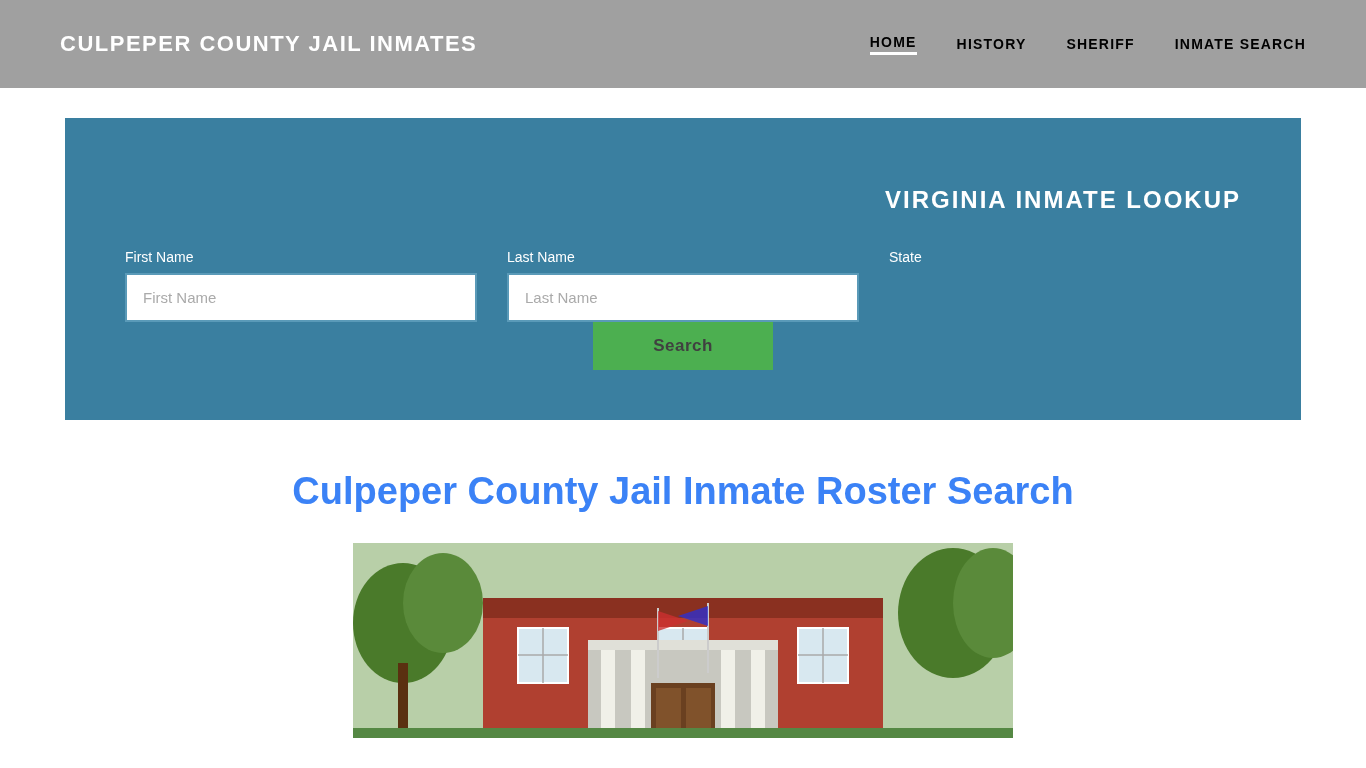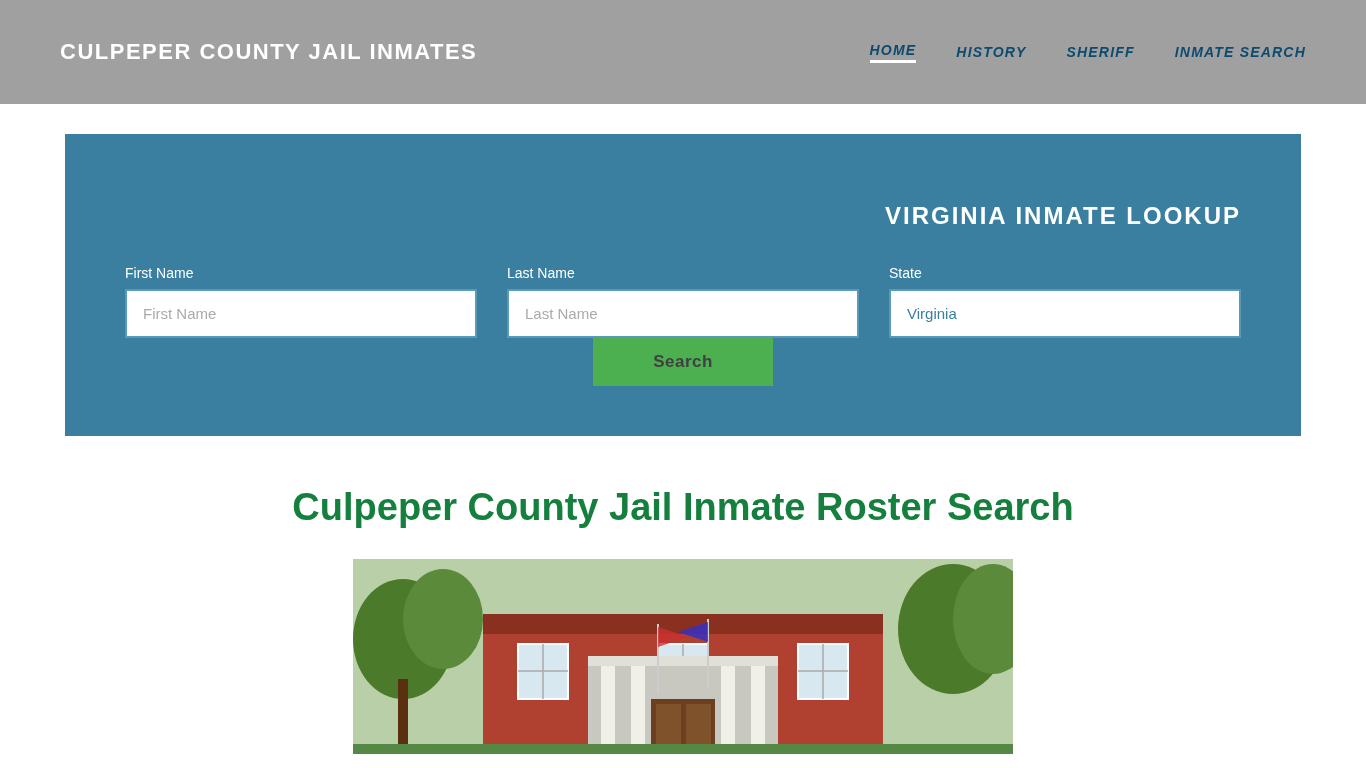--- a/index.html
+++ b/index.html
@@ -12,49 +12,48 @@
       font-family: 'Arial', sans-serif;
       background: #ffffff;
       width: 1366px;
       min-height: 768px;
     }
 
     
     .header {
       background: #a0a0a0;
       padding: 0 60px;
-      height: 104px;
+      height: 88px;
       display: flex;
       align-items: center;
       justify-content: space-between;
     }
 
     .header-title {
       color: #ffffff;
       font-size: 22px;
       font-weight: 900;
       letter-spacing: 1.5px;
       text-transform: uppercase;
     }
 
     .header-nav {
       display: flex;
       gap: 40px;
       align-items: center;
     }
 
     .nav-item {
-      color: #0c4a6e;
+      color: #000000;
       font-size: 14px;
       font-weight: 700;
       letter-spacing: 1.2px;
       text-transform: uppercase;
       cursor: pointer;
       text-decoration: none;
-      font-style: italic;
     }
 
     .nav-item.active {
       border-bottom: 3px solid #ffffff;
       padding-bottom: 2px;
     }
 
     
     .sub-header {
       background: #ffffff;
@@ -136,21 +135,21 @@
 
     
     .main-content {
       padding: 50px 65px 0;
       background: #ffffff;
     }
 
     .content-title {
       font-size: 38px;
       font-weight: 700;
-      color: #15803d;
+      color: #3b82f6;
       text-align: center;
       margin-bottom: 30px;
     }
 
     
     .building-image {
       width: 660px;
       height: 195px;
       margin: 0 auto;
       overflow: hidden;
@@ -187,21 +186,20 @@
       <input class="field-input" type="text" placeholder="First Name" style="">
     </div>
 
     <div class="field-group">
       <label class="field-label">Last Name</label>
       <input class="field-input" type="text" placeholder="Last Name" style="">
     </div>
 
     <div class="field-group">
       <label class="field-label">State</label>
-      <input class="field-input state-input" type="text" value="Virginia" style="">
     </div>
   </div>
 
   <div class="search-button-container">
     <button class="search-button">Search</button>
   </div>
 </section>
 
 <main class="main-content">
   <h1 class="content-title">Culpeper County Jail Inmate Roster Search</h1>

